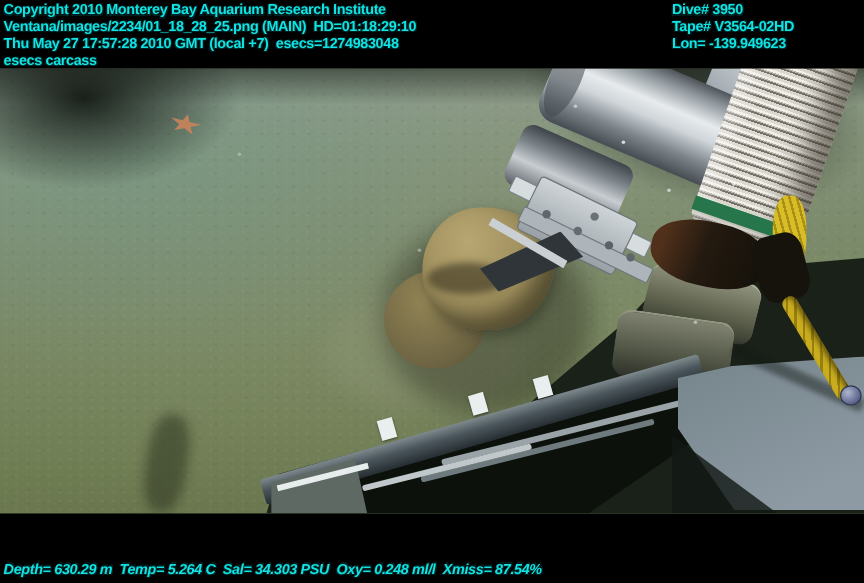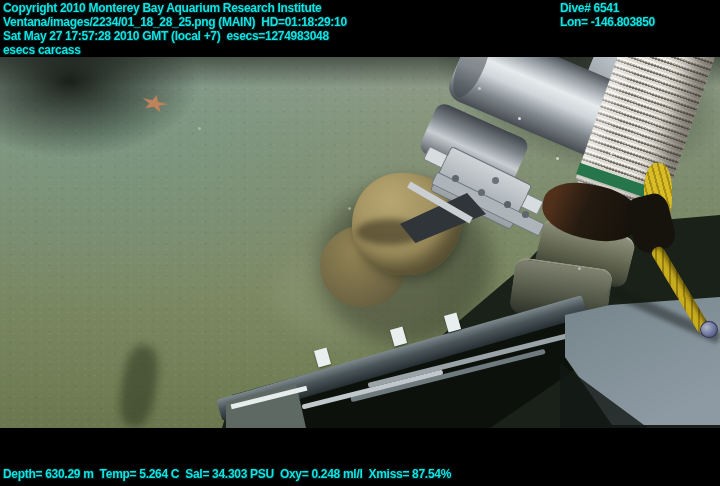--- a/index.html
+++ b/index.html
@@ -1,20 +1,20 @@
 <!DOCTYPE html>
 <html style="--seafloor-upper: #8a9a8d; --seafloor-lower: #6d7b50; --bone: #b7a671; --starfish: #c4845c; --arm-metal: #c3c9cd; --hose-white: #e5e4de; --hose-band-green: #27754a; --rope-yellow: #d8bd26; --tray-dark: #0c110b; --tray-lid: #66757c; --accent: #0fe3e3;"><head>
 <meta charset="utf-8">
 <style>
   html,body{margin:0;padding:0;background:#000;}
   .screen{position:relative;width:720px;height:486px;background:#000;overflow:hidden;
           font-family:"Liberation Sans",sans-serif;}
   .bar{position:absolute;left:0;right:0;background:#000;z-index:30;}
   .bar.top{top:0;height:57px;}
-  .bar.bottom{top:428px;height:58px;}
+  .bar.bottom{top:428px;height:58px;font-style:italic;}
   .ovl-line{white-space:pre;font-weight:bold;font-size:12px;line-height:14px;
             letter-spacing:-0.3px;color:var(--accent,#0fe3e3);
             text-shadow:1px 1px 0 #022,-1px 1px 0 #022,1px -1px 0 #022;}
   .tl-block{position:absolute;left:3px;top:1px;}
   .tr-block{position:absolute;left:560px;top:1px;}
   .bt-block{position:absolute;left:3px;top:39px;}
 
   
   .scene{position:absolute;left:0;top:57px;width:720px;height:371px;overflow:hidden;background:#76855f;}
   .scene *{position:absolute;}
@@ -189,26 +189,27 @@
     <div class="rope-tail"></div>
     <div class="rope-tip"></div>
 
     <div class="snow"></div>
   </div>
 
   <div class="bar top">
     <div class="tl-block">
       <div class="ovl-line">Copyright 2010 Monterey Bay Aquarium Research Institute</div>
       <div class="ovl-line">Ventana/images/2234/01_18_28_25.png (MAIN)  HD=01:18:29:10</div>
-      <div class="ovl-line">Sat May 27 17:57:28 2010 GMT (local +7)  esecs=1274983048</div>
+      <div class="ovl-line">Thu May 27 17:57:28 2010 GMT (local +7)  esecs=1274983048</div>
       <div class="ovl-line">esecs carcass</div>
     </div>
     <div class="tr-block">
-      <div class="ovl-line">Dive# 6541</div>
-      <div class="ovl-line">Lon= -146.803850</div>
+      <div class="ovl-line">Dive# 3950</div>
+      <div class="ovl-line">Tape# V3564-02HD</div>
+      <div class="ovl-line">Lon= -139.949623</div>
     </div>
   </div>
 
   <div class="bar bottom">
     <div class="bt-block">
       <div class="ovl-line">Depth= 630.29 m  Temp= 5.264 C  Sal= 34.303 PSU  Oxy= 0.248 ml/l  Xmiss= 87.54%</div>
     </div>
   </div>
 
 </div>

